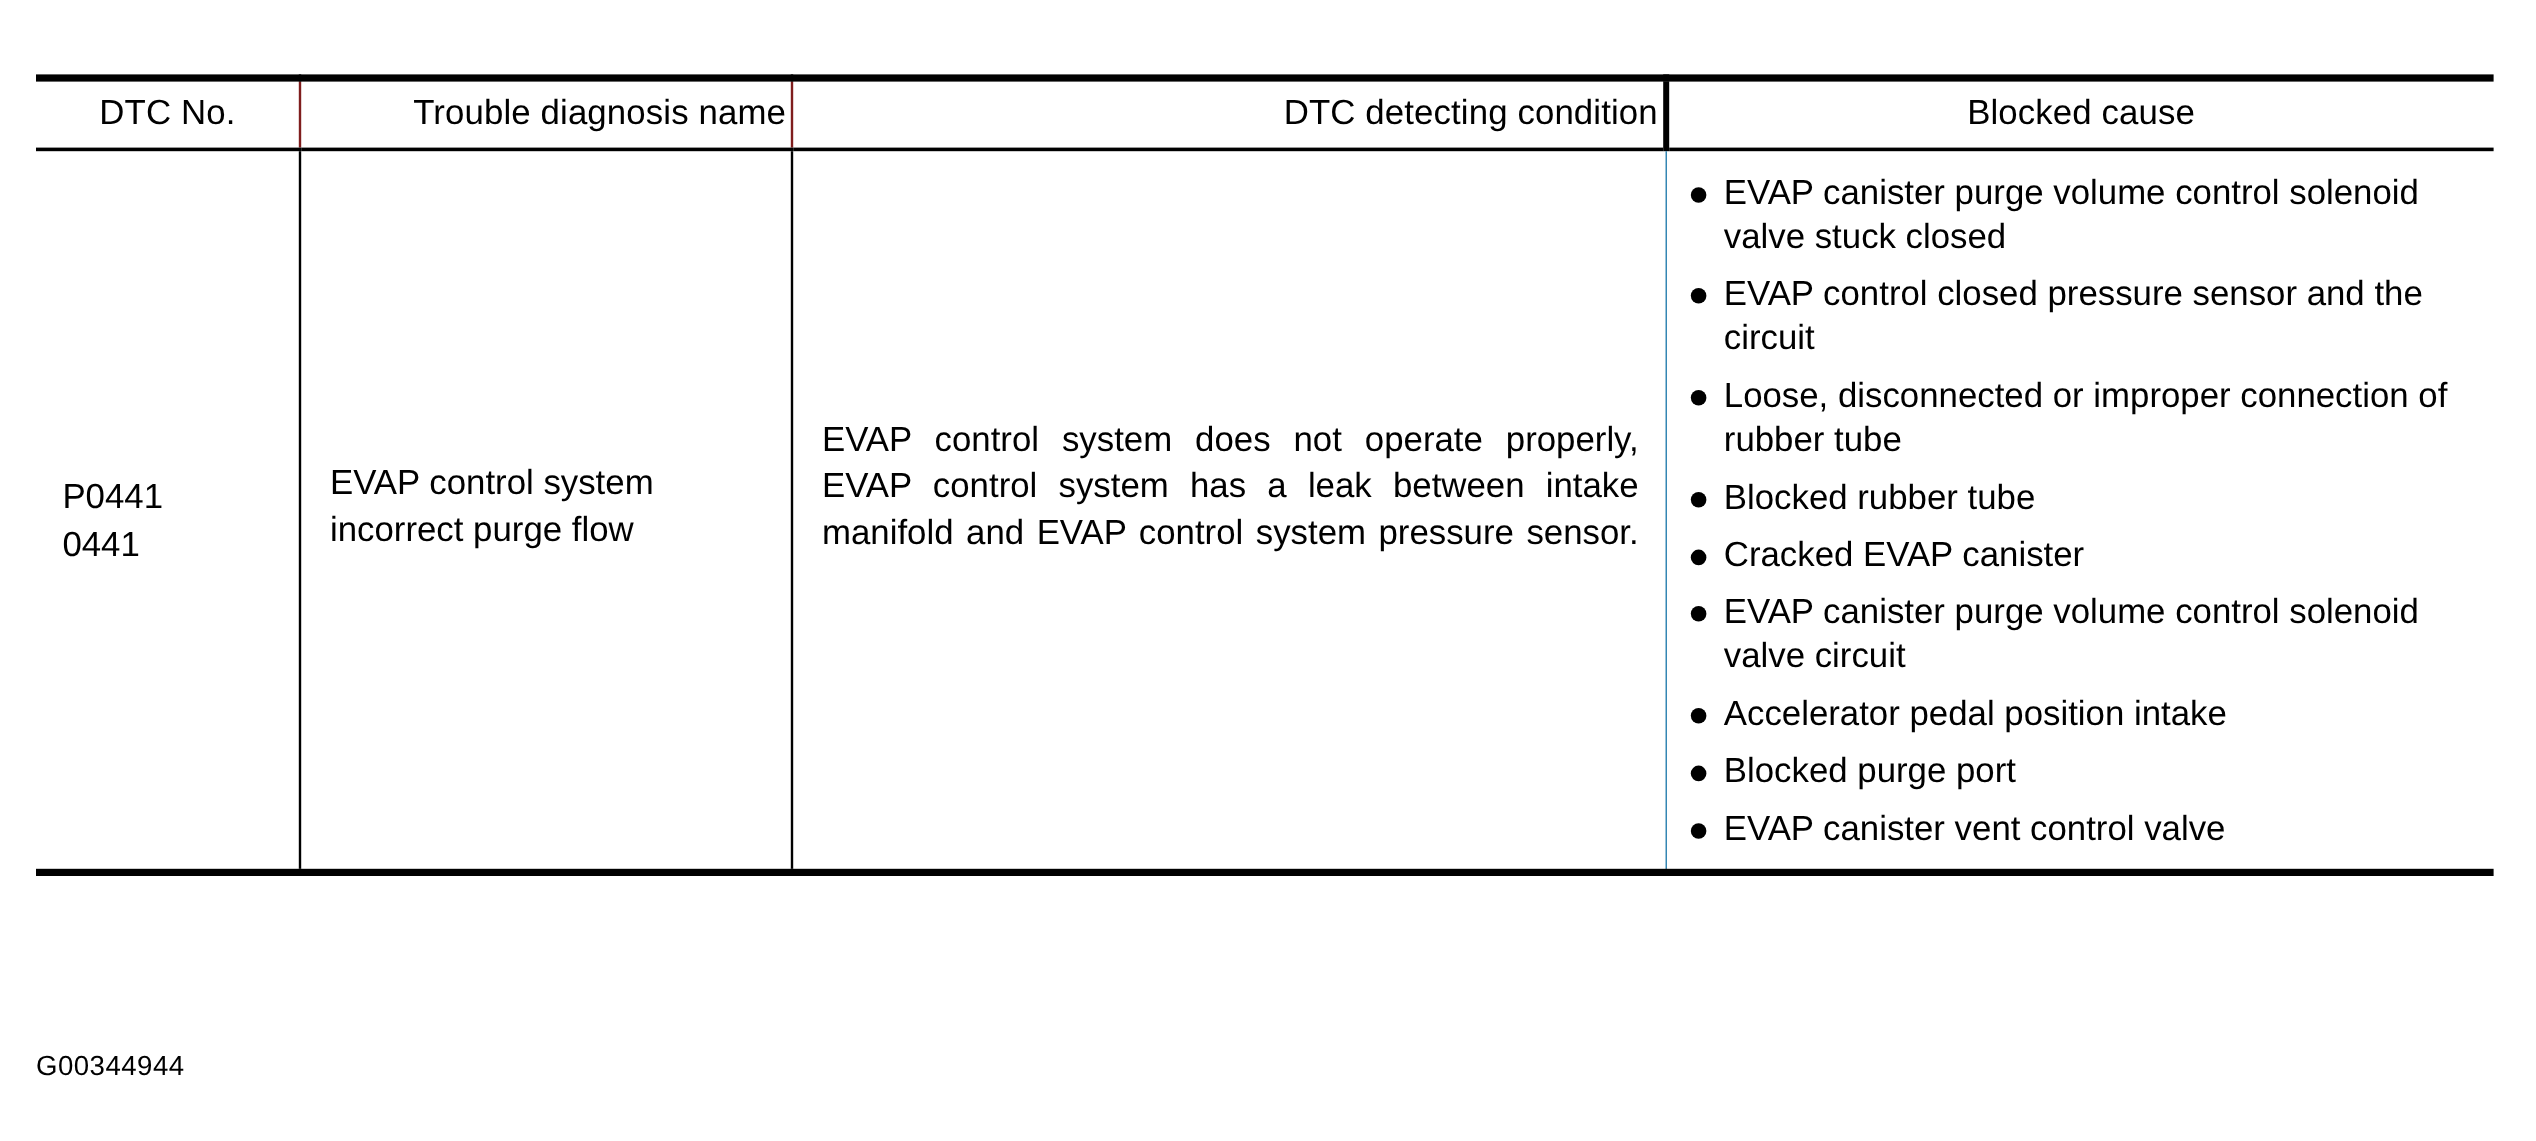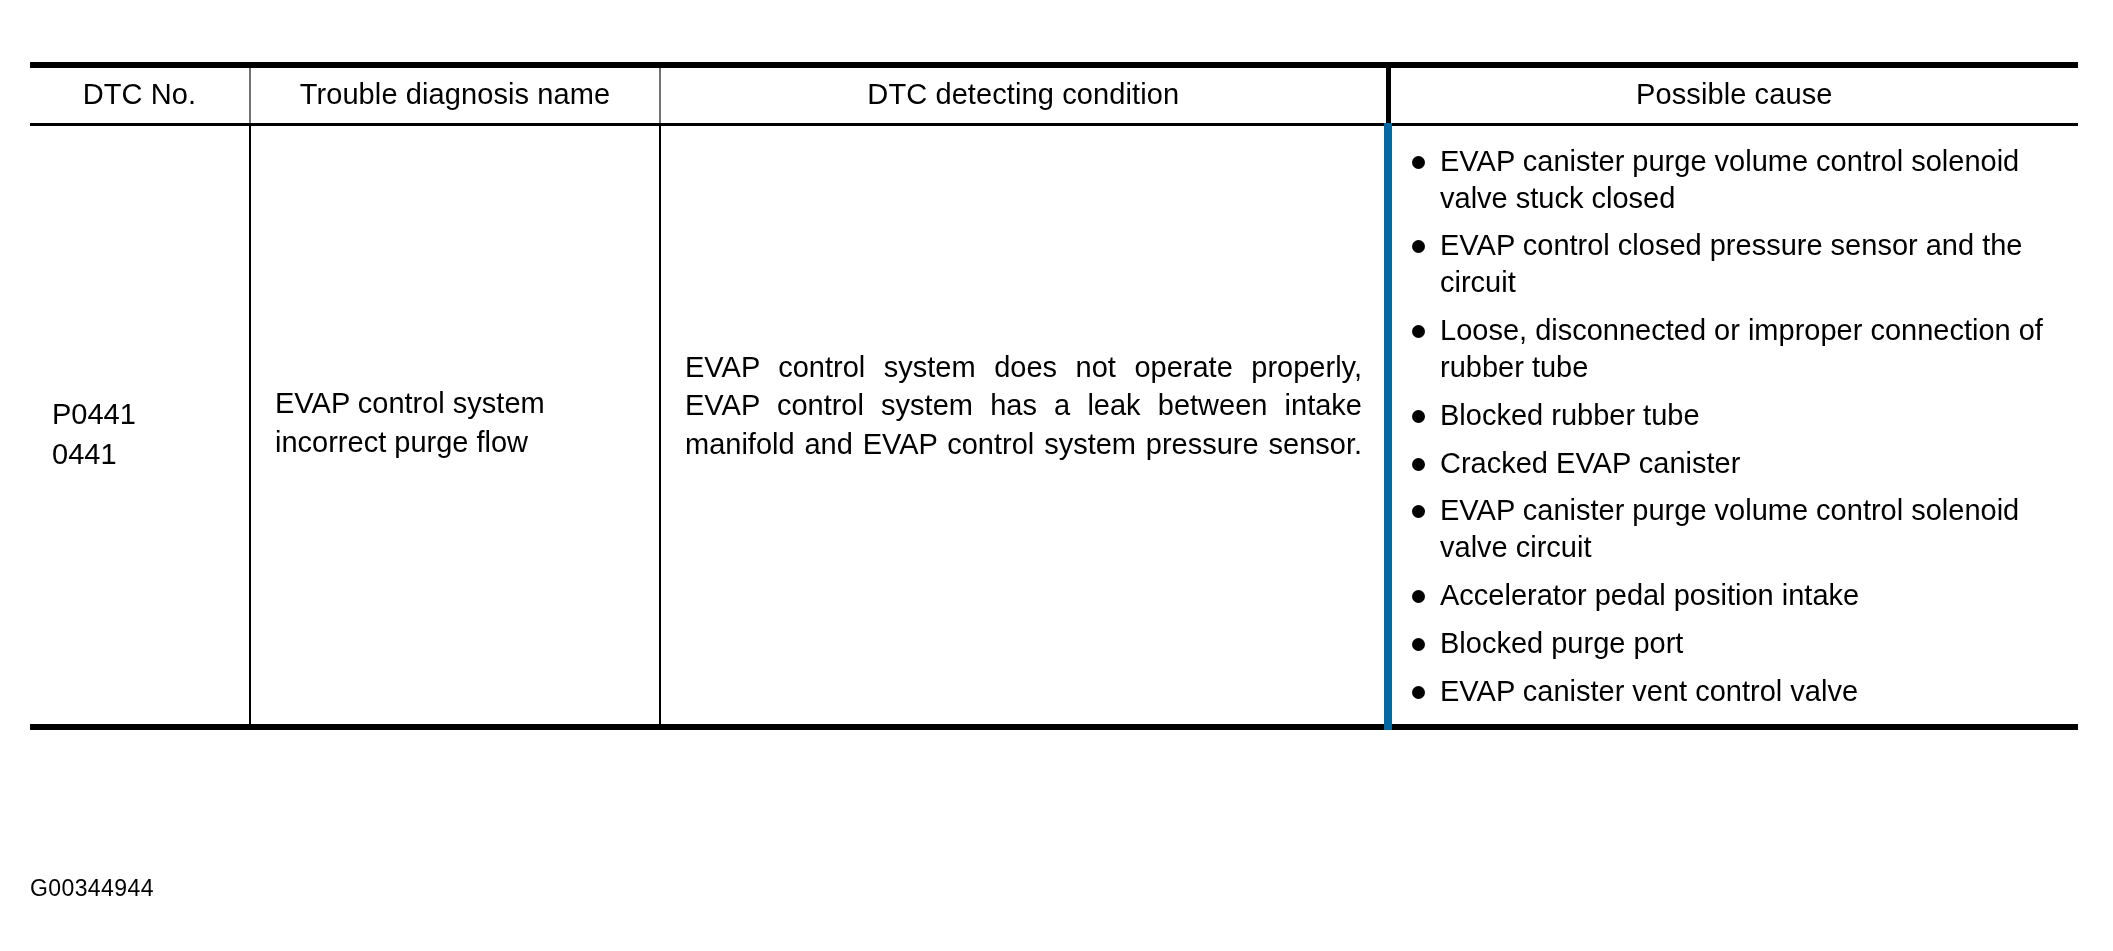--- a/index.html
+++ b/index.html
@@ -48,32 +48,32 @@
   thead th {
     font-weight: normal;
     font-size: 29px;
     line-height: 1.2;
     text-align: center;
     padding: 9px 4px 11px 4px;
     border-bottom: 3px solid #000;
     vertical-align: middle;
     letter-spacing: 0.1px;
   }
-  thead th.div-thin  { border-left: 2px solid #737373; }
+  thead th.div-thin  { border-left: 2px solid #7f1d1d; text-align: right; }
   thead th.div-thick { border-left: 5px solid #000; }
 
   
   tbody td {
     font-size: 29px;
     line-height: 1.18;
     vertical-align: middle;
     padding: 0;
   }
   tbody td.div-thin  { border-left: 2px solid #000; margin-left: 16px; }
-  tbody td.div-thick { border-left: 8px solid #0369a1; }
+  tbody td.div-thick { border-left: 1px solid #0369a1; }
 
   td.cell-dtcno {
     text-align: left;
     padding: 24px 0 6px 22px;
   }
   td.cell-dtcno .code-line { display: block; line-height: 1.38; }
 
   td.cell-name {
     text-align: left;
     padding: 2px 14px 6px 24px;
@@ -150,21 +150,21 @@
         <col class="c-name">
         <col class="c-cond">
         <col class="c-cause">
       </colgroup>
 
       <thead>
         <tr>
           <th>DTC No.</th>
           <th class="div-thin">Trouble diagnosis name</th>
           <th class="div-thin">DTC detecting condition</th>
-          <th class="div-thick">Possible cause</th>
+          <th class="div-thick">Blocked cause</th>
         </tr>
       </thead>
 
       <tbody>
         <tr>
 
           <td class="cell-dtcno">
             <span class="code-line">P0441</span>
             <span class="code-line">0441</span>
           </td>

